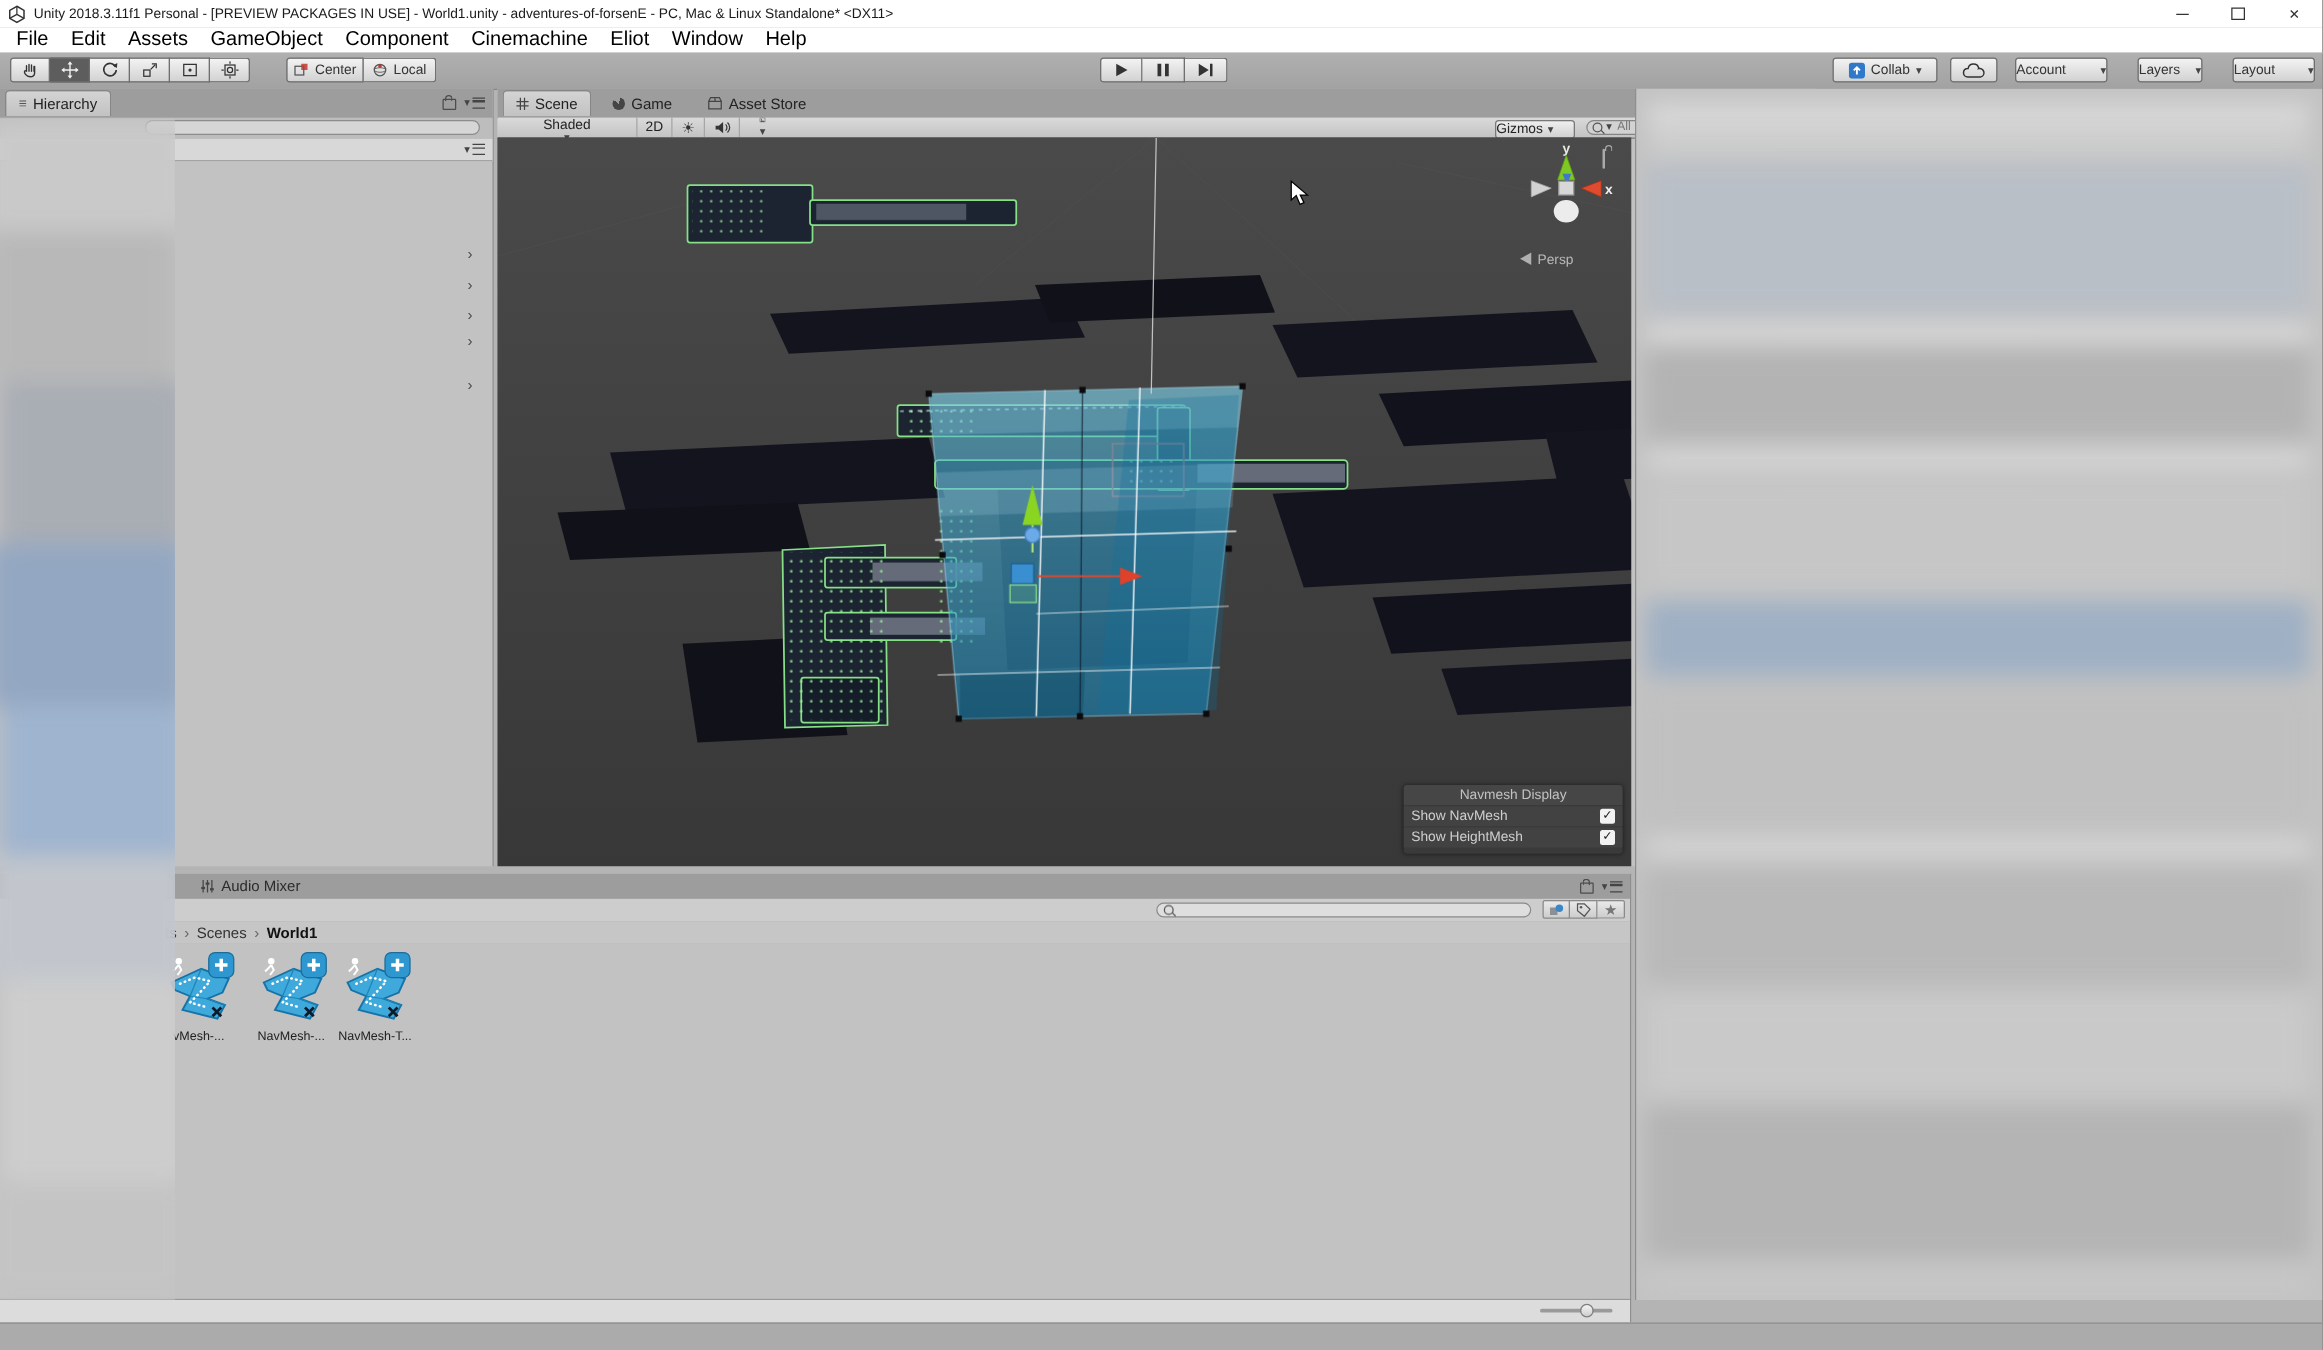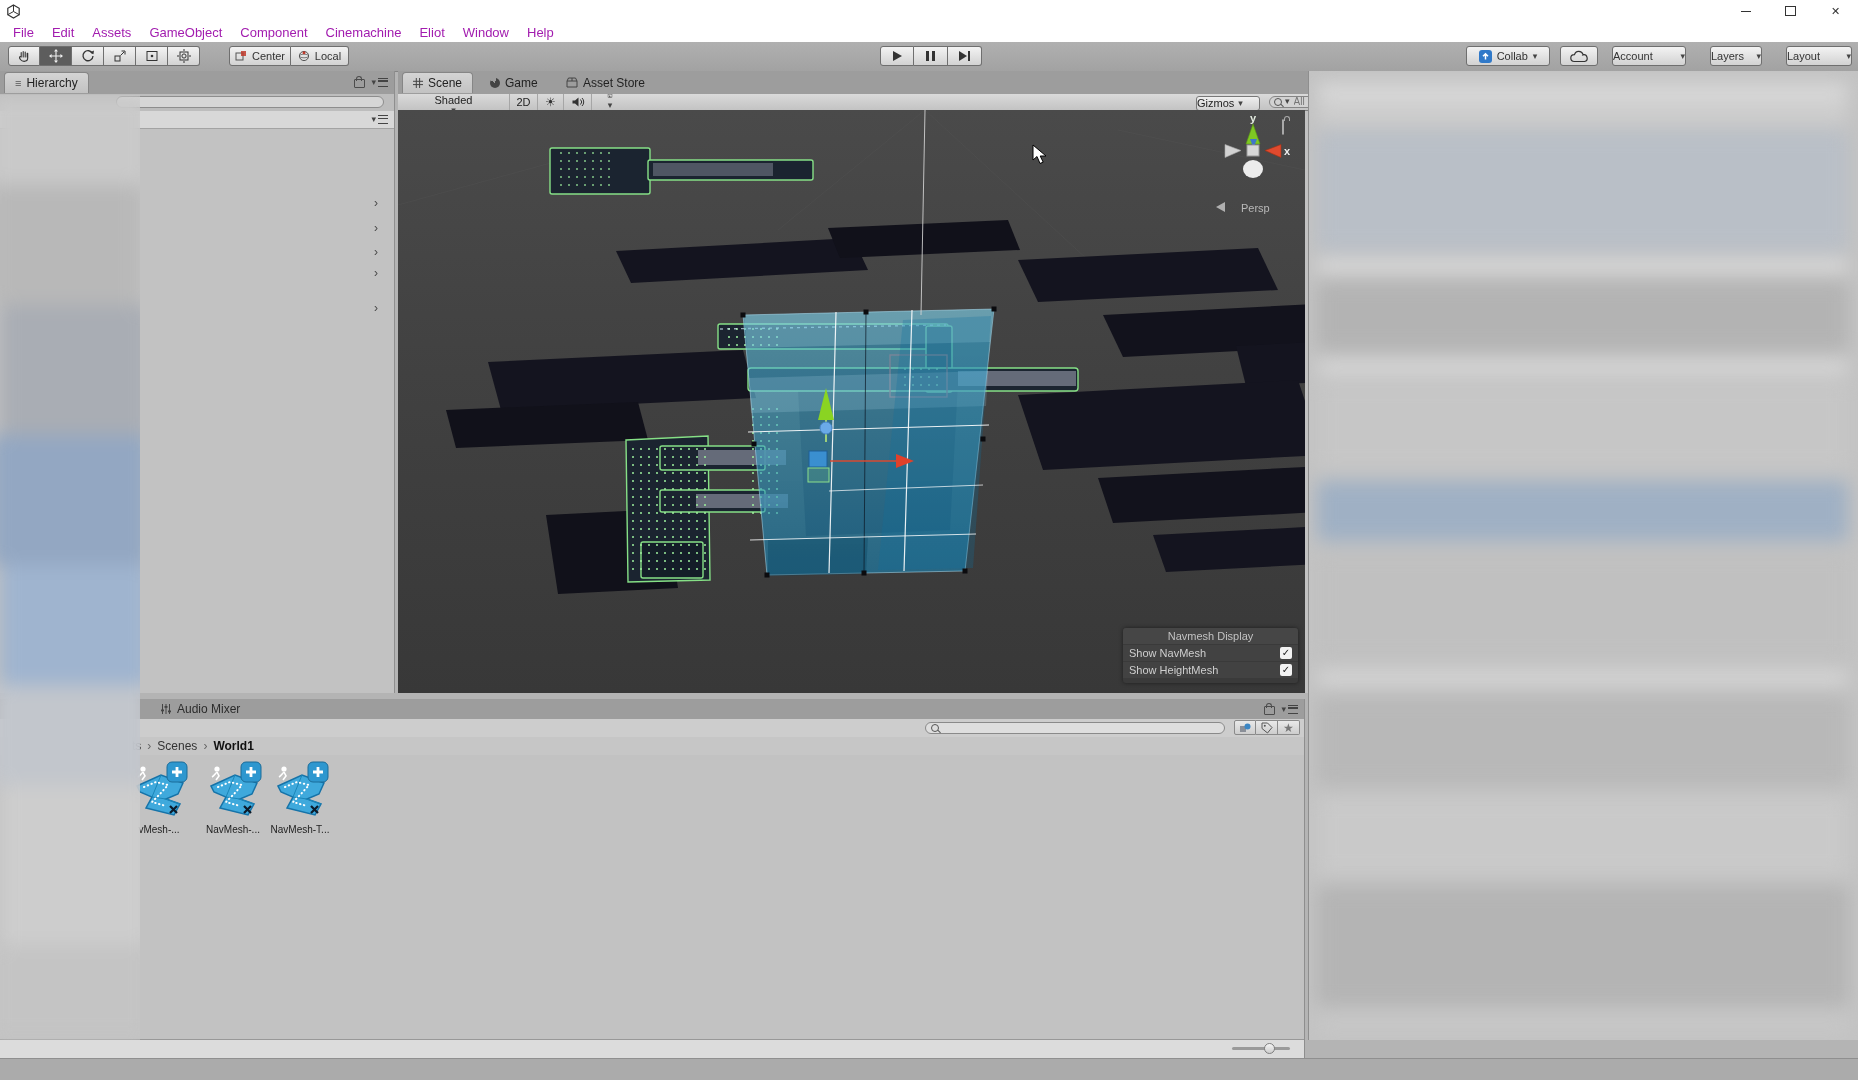--- a/index.html
+++ b/index.html
@@ -11,21 +11,21 @@
   .titlebar{position:absolute;top:0;left:0;right:0;height:22px;background:#fff;display:flex;align-items:center;}
   .titlebar .logo{margin:0 6px 0 6px;display:flex;}
   .titlebar .ttl{font-size:11px;color:#1a1a1a;white-space:nowrap;}
   .winbtns{margin-left:auto;display:flex;height:100%;}
   .winbtn{width:45px;height:100%;display:flex;align-items:center;justify-content:center;color:#333;font-size:11px;}
   .minglyph{width:10px;height:1px;background:#333;display:block;}
   .maxglyph{width:9px;height:8px;border:1px solid #333;display:block;}
 
   
   .menubar{position:absolute;top:22px;left:0;right:0;height:20px;background:#fff;display:flex;align-items:center;padding-left:4px;border-bottom:1px solid #e2e2e2;}
-  .menu-item{padding:0 9px;font-size:13px;color:#a21caf;cursor:default;}
+  .menu-item{padding:0 9px;font-size:16px;color:#000000;cursor:default;}
 
   
   .toolbar{position:absolute;top:42px;left:0;right:0;height:29px;background:linear-gradient(#b0b0b0,#a2a2a2);border-bottom:1px solid #848484;}
   .tbtn{height:20px;border:1px solid #6f6f6f;background:linear-gradient(#f3f3f3,#d2d2d2);display:flex;align-items:center;justify-content:center;color:#333;font-size:11px;box-sizing:border-box;}
   .grp{display:flex;position:absolute;top:4px;}
   .grp .tbtn{border-left-width:0;}
   .grp .tbtn:first-child{border-left-width:1px;border-radius:3px 0 0 3px;}
   .grp .tbtn:last-child{border-radius:0 3px 3px 0;}
   .tool{width:32px;}
   .tool.active{background:#5d5d5d;color:#f0f0f0;}
@@ -73,21 +73,21 @@
 
   
   .nmpanel{position:absolute;left:725px;top:518px;width:175px;height:55px;background:#3a3a3a;border-radius:3px;box-shadow:0 0 4px rgba(0,0,0,.5);font-size:11px;color:#cfcfcf;}
   .nmtitle{height:16px;line-height:16px;text-align:center;color:#c2c2c2;background:#464646;border-radius:3px 3px 0 0;}
   .nmrow{height:16px;display:flex;align-items:center;padding:0 6px;background:#424242;margin-top:1px;}
   .nmrow .lbl{flex:1;}
   .nmcheck{width:12px;height:12px;background:#f2f2f2;border-radius:2px;display:flex;align-items:center;justify-content:center;font-size:10px;font-weight:bold;color:#1a1a1a;line-height:1;}
 
   
   .axisgizmo{position:absolute;left:826px;top:2px;}
-  .persplbl{position:absolute;left:818px;top:92px;width:86px;display:flex;align-items:flex-start;gap:16px;color:#b9b9b9;font-size:11px;}
+  .persplbl{position:absolute;left:818px;top:92px;width:86px;display:flex;align-items:flex-start;gap:5px;color:#b9b9b9;font-size:11px;}
   .persptri{width:0;height:0;border-right:9px solid #b0b0b0;border-top:5px solid transparent;border-bottom:5px solid transparent;}
   .vplock{position:absolute;left:884px;top:10px;}
   .vplock .lockico{border-color:#a9a9a9;}
   .vplock .lockico::before{border-color:#a9a9a9;}
 
   
   .prj-tabs{position:relative;height:20px;background:#9d9d9d;border-bottom:1px solid #8a8a8a;}
   .prj-tab{position:absolute;left:160px;top:0;height:20px;display:flex;align-items:center;gap:5px;font-size:12px;color:#2c2c2c;}
   .prj-toolbar{position:absolute;top:20px;left:0;right:0;height:18px;background:#cdcdcd;border-bottom:1px solid #a5a5a5;}
   .prj-search{position:absolute;left:925px;top:2.5px;width:300px;height:12px;border-radius:7px;border:1px solid #8a8a8a;background:#dedede;display:flex;align-items:center;padding:0 5px;box-sizing:border-box;gap:4px;}
@@ -126,20 +126,21 @@
 
 <div id="app">
 
   <div class="titlebar">
     <span class="logo">
       <svg width="15" height="15" viewBox="0 0 15 15">
           <polygon points="7.5,1 13.2,4.3 13.2,10.7 7.5,14 1.8,10.7 1.8,4.3" fill="none" stroke="#333" stroke-width="1.2"></polygon>
           <path d="M7.5 1v6.5M1.8 10.7l5.7-3.2M13.2 10.7L7.5 7.5" stroke="#333" stroke-width="1"></path>
         </svg>
     </span>
+    <span class="ttl">Unity 2018.3.11f1 Personal - [PREVIEW PACKAGES IN USE] - World1.unity - adventures-of-forsenE - PC, Mac &amp; Linux Standalone* &lt;DX11&gt;</span>
     <div class="winbtns">
       <span class="winbtn">
           <i class="minglyph"></i>
         </span>
       <span class="winbtn">
           <i class="maxglyph"></i>
         </span>
       <span class="winbtn">✕</span>
     </div>
   </div>

